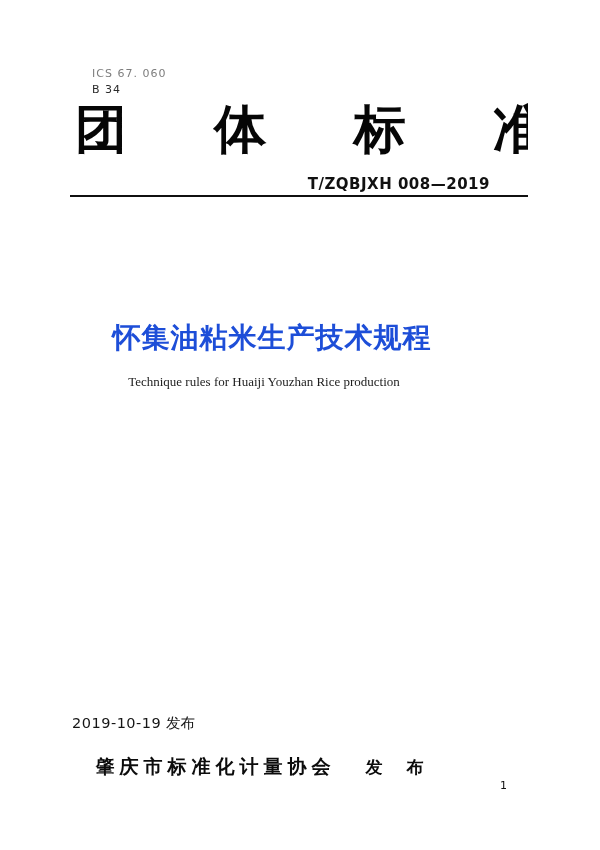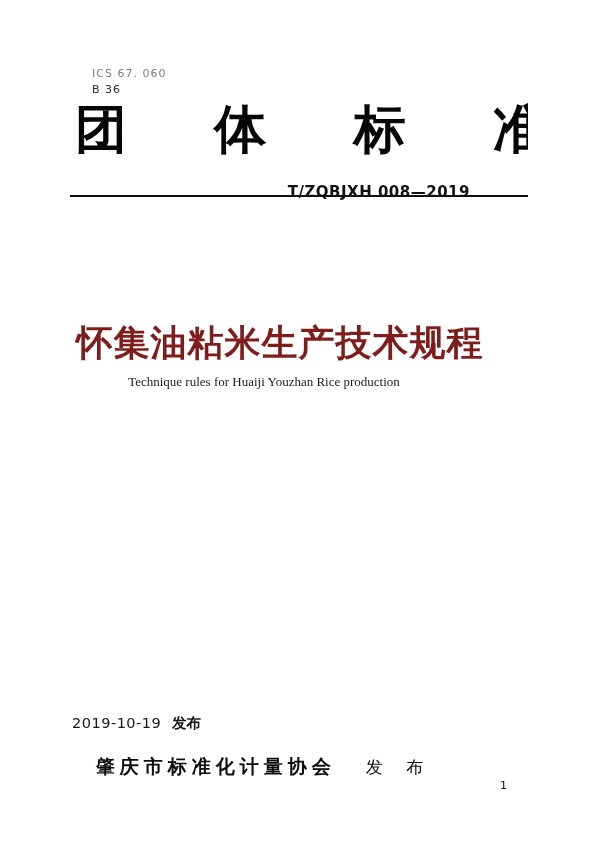--- a/index.html
+++ b/index.html
@@ -19,75 +19,75 @@
 
   
   .masthead{
     position:absolute;left:75px;top:101px;width:470px;
     display:flex;justify-content:space-between;
     font-size:52px;font-weight:bold;line-height:1.1;color:#060606;
   }
 
   
   .std-number{
-    position:absolute;right:58px;top:175px;
-    font-size:15px;font-weight:700;letter-spacing:0.5px;color:#111;margin-top:8px;
+    position:absolute;right:38px;top:175px;
+    font-size:15px;font-weight:700;letter-spacing:0.5px;color:#111;
   }
   .head-rule{
     position:absolute;left:70px;top:195px;width:477px;height:2px;
     background:#101010;
   }
 
   
   .title-cn{
-    position:absolute;left:16px;top:319px;width:100%;
-    text-align:center;font-size:36px;font-weight:bold;
-    letter-spacing:1px;color:#7f1d1d;
+    position:absolute;left:8px;top:319px;width:100%;
+    text-align:center;font-size:28px;font-weight:bold;
+    letter-spacing:1px;color:#1d4ed8;
   }
   .title-en{
     position:absolute;left:0;top:374px;width:100%;
     text-align:center;
     font-family:"Liberation Serif","DejaVu Serif",serif;
     font-size:13px;color:#1c1c1c;
   }
 
   
   .dates-row{
     position:absolute;left:72px;top:714px;width:498px;
     display:flex;justify-content:space-between;
     font-size:14.5px;color:#161616;
   }
   .date-item .date{letter-spacing:0.5px;}
-  .date-item .date-label{margin-left:6px;font-weight:bold;}
+  .date-item .date-label{}
 
   
   .issuer-row{
     position:absolute;left:0;top:754px;width:100%;
     text-align:center;white-space:nowrap;color:#0c0c0c;
   }
   .issuer-name{
     font-size:19px;font-weight:bold;letter-spacing:5px;text-align:right;
   }
   .publish-label{
-    font-size:17px;font-weight:normal;letter-spacing:9px;margin-left:30px;
+    font-size:17px;font-weight:bold;letter-spacing:9px;margin-left:30px;
   }
 
   .page-number{
     position:absolute;left:500px;top:779px;
     font-size:11px;color:#111;
   }
 </style>
 </head>
 <body>
 
 <div class="page">
 
   <div class="ics-block">
     <div class="ics-code">ICS 67. 060</div>
-    <div class="class-code">B 36</div>
+    <div class="class-code">B 34</div>
   </div>
 
   <div class="masthead">
     <span>团</span>
     <span>体</span>
     <span>标</span>
     <span>准</span>
   </div>
 
   <div class="std-number">T/ZQBJXH 008—2019</div>

